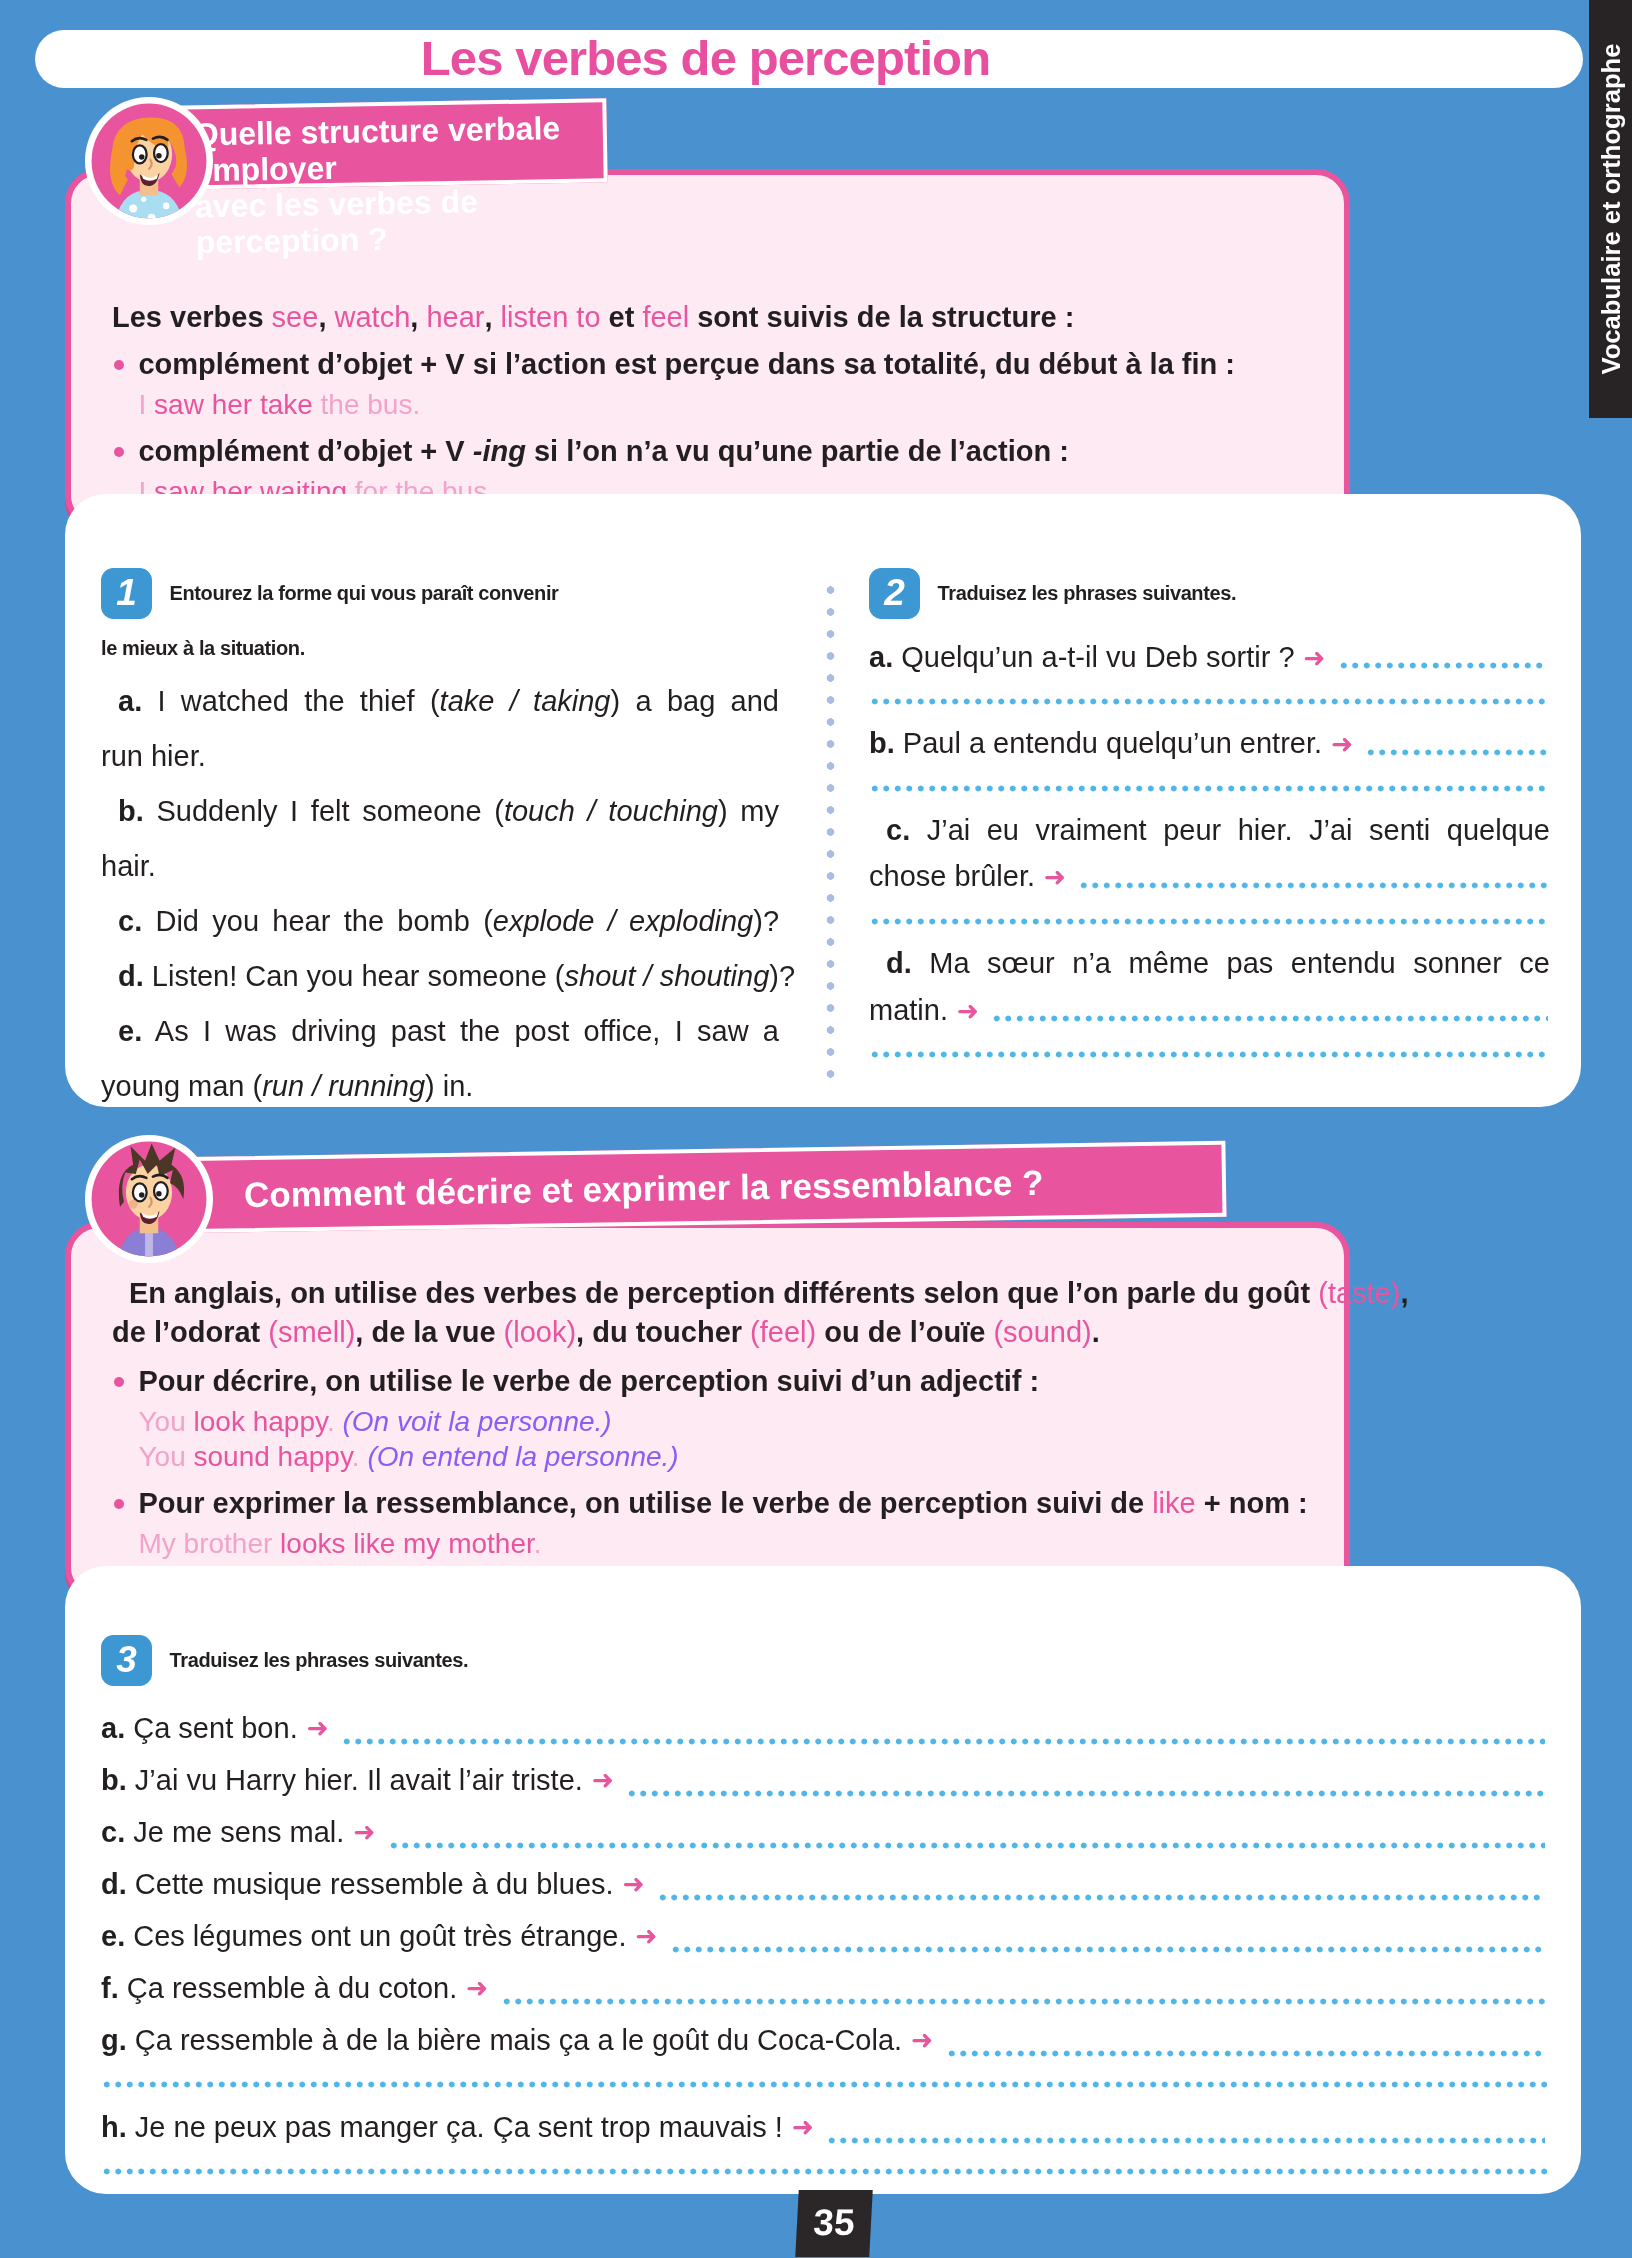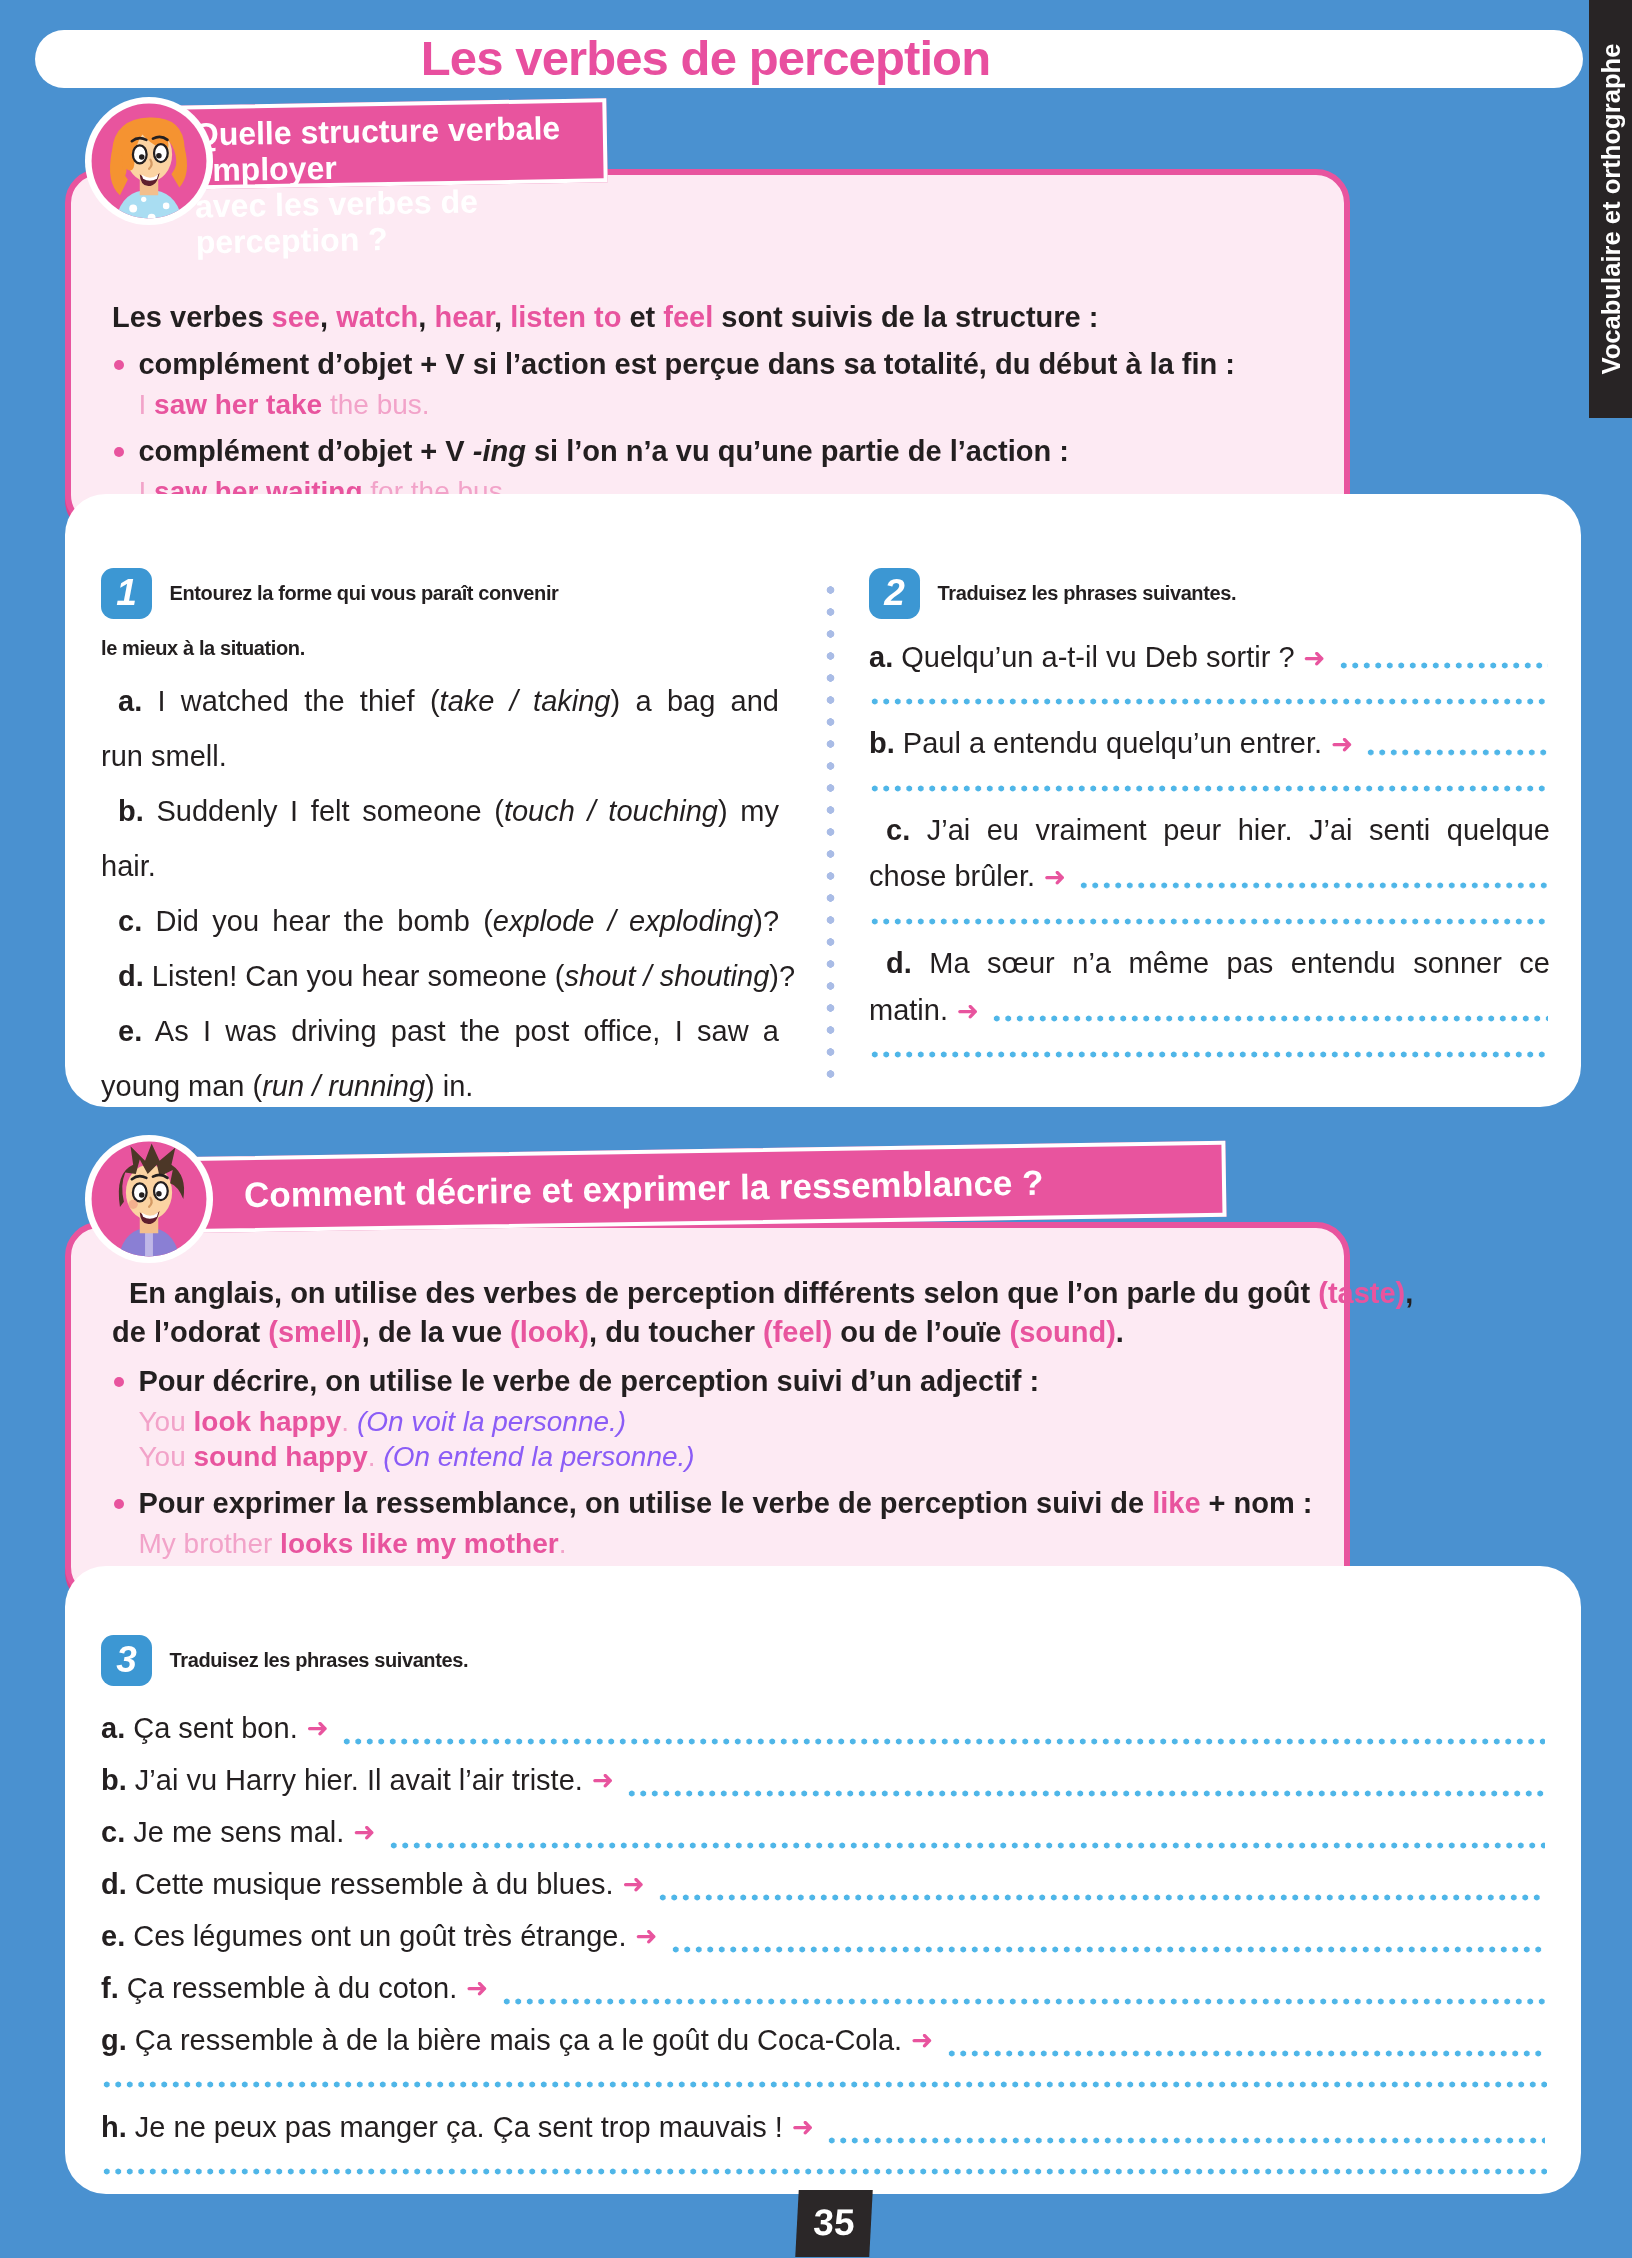--- a/index.html
+++ b/index.html
@@ -30,21 +30,21 @@
     font-size:32px; line-height:36px; transform:rotate(-1deg); }
   #band2 { left:169px; top:1149px; width:1057px; height:76px; padding-left:71px;
     font-size:35px; line-height:69px; transform:rotate(-0.9deg); }
 
   .avatar { position:absolute; width:132px; height:132px; z-index:7; }
   #avatar1 { left:83px; top:95px; }
   #avatar2 { left:83px; top:1133px; }
 
   .cl-line { font-size:29px; line-height:35px; color:#231f20; font-weight:bold; white-space:nowrap; }
   .cl-ex { font-size:28px; line-height:35px; margin-left:26.5px; font-weight:bold; white-space:nowrap; }
-  .pinkb { color:#e8549e; font-weight:bold; }
+  .pinkb { color:#e8549e; font-weight:normal; }
   .pinkl { color:#f2a3c9; font-weight:normal; }
   .blk-it { color:#8b5cf6; font-style:italic; font-weight:normal;text-align:right; }
   .bullet { display:flex; align-items:flex-start; margin-top:12.4px; }
   .bullet .dot { width:10.6px; height:10.6px; border-radius:50%; background:#e8549e;
     margin:12.4px 14px 0 1.8px; flex:none; }
   .mt6 { margin-top:4.4px; }
 
   
   .whitebox { position:absolute; background:#fff; border-radius:41px; z-index:2; }
   #box1 { left:65px; top:494px; width:1516px; height:613px; }
@@ -114,21 +114,21 @@
     <div class="vdiv"></div>
 
     <div class="col-left">
       <div class="ex-head">
         <span class="badge">1</span>
         <span class="ex-title">Entourez la forme qui vous paraît convenir</span>
       </div>
       <div class="ex-title" style="margin-top:18px;">le mieux à la situation.</div>
       <div class="items1">
         <div class="line jline"><span class="lett">a.</span><span> I watched the thief (</span><i>take / taking</i><span>) a bag and</span></div>
-        <div class="line">run smell.</div>
+        <div class="line">run hier.</div>
         <div class="line jline"><span class="lett">b.</span><span> Suddenly I felt someone (</span><i>touch / touching</i><span>) my</span></div>
         <div class="line">hair.</div>
         <div class="line jline"><span class="lett">c.</span><span> Did you hear the bomb (</span><i>explode / exploding</i><span>)?</span></div>
         <div class="line jline"><span class="lett">d.</span><span> Listen! Can you hear someone (</span><i>shout / shouting</i><span>)?</span></div>
         <div class="line jline"><span class="lett">e.</span><span> As I was driving past the post office, I saw a</span></div>
         <div class="line"><span>young man (</span><i>run / running</i><span>) in.</span></div>
       </div>
     </div>
 
     <div class="col-right">

